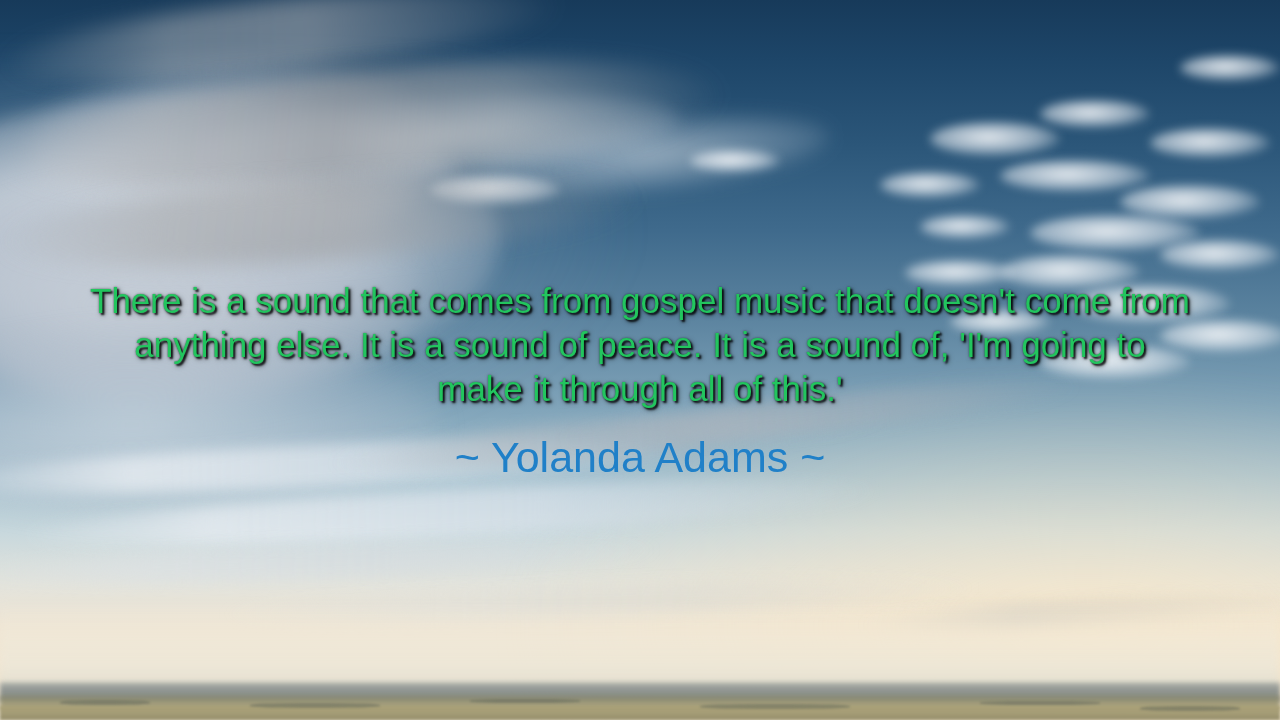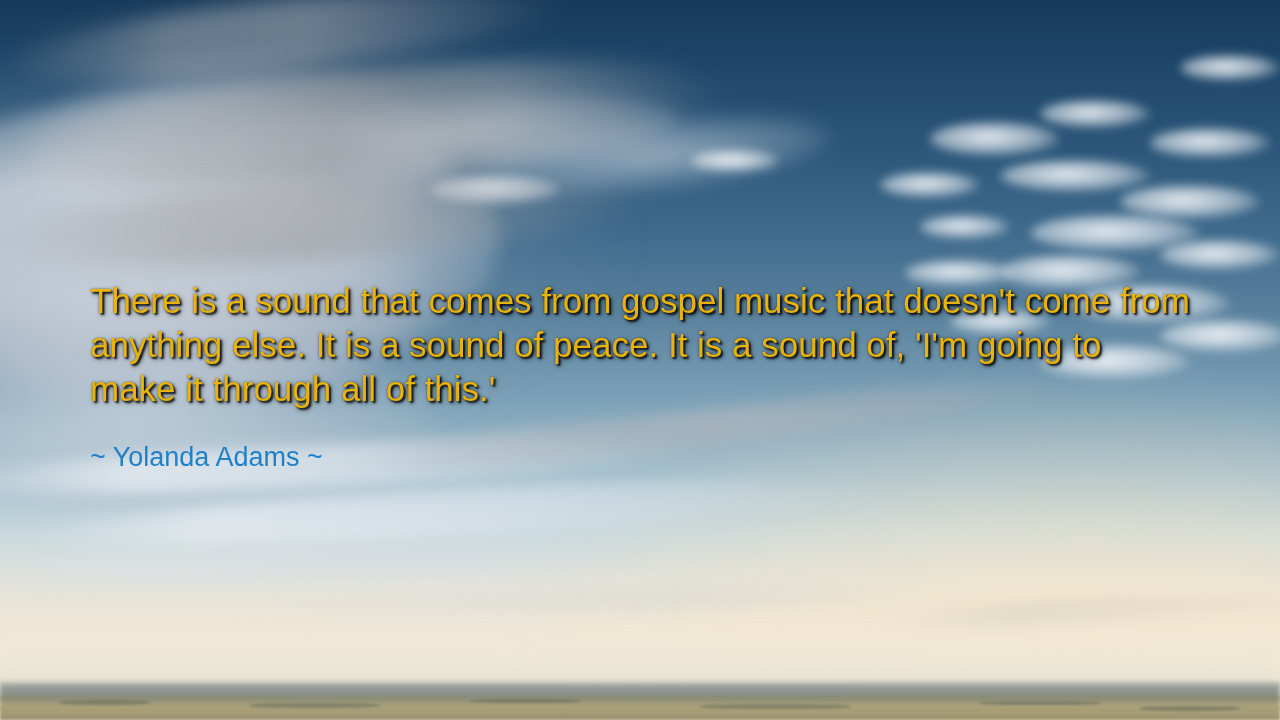--- a/index.html
+++ b/index.html
@@ -250,40 +250,41 @@
     top: 0;
     width: 1280px;
     height: 720px;
   }
 
   .quote {
     position: absolute;
     left: 90px;
     top: 279px;
     width: 1100px;
-    text-align: left;
-    color: #eab308;
+    text-align: center;
+    color: #22c55e;
     font-size: 35px;
     line-height: 44px;
     font-weight: normal;
     letter-spacing: 0px;
     text-shadow:
       2px 2px 2px rgba(0,0,0,0.85),
       2px 2px 5px rgba(0,0,0,0.55),
       0 0 2px rgba(0,0,0,0.45);
     white-space: pre-wrap;
   }
 
   .attribution {
     position: absolute;
     left: 90px;
     top: 437px;
     width: 1100px;
+    text-align: center;
     color: #2080c8;
-    font-size: 27px;
+    font-size: 43px;
     line-height: 40px;
     font-weight: normal;
   }
 </style>
 </head>
 <body>
 
 <div id="stage">
 
   <div class="sky"></div>

